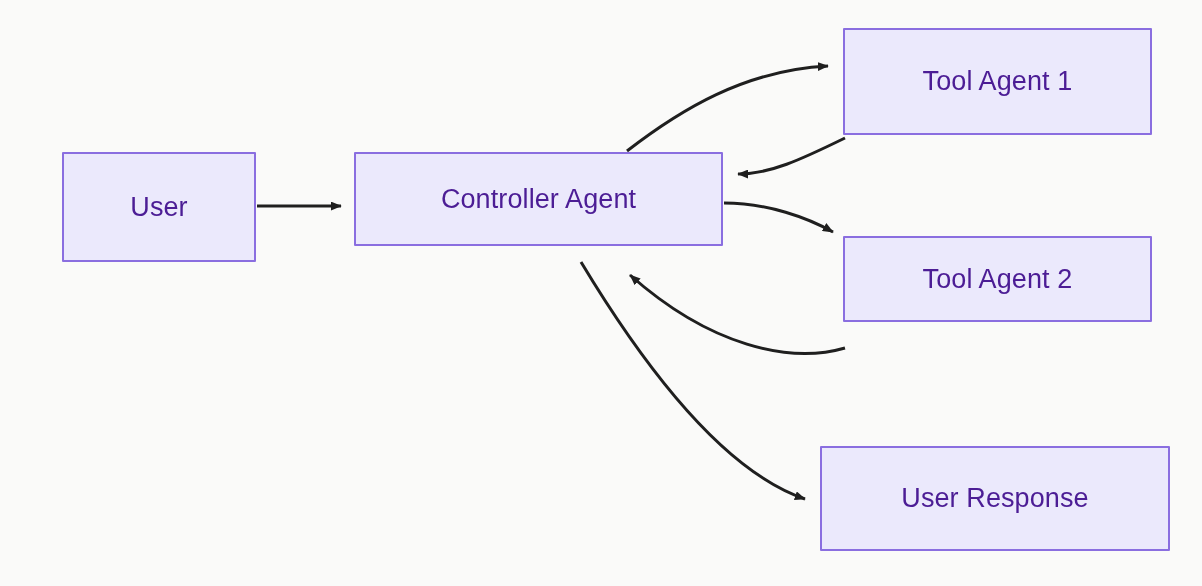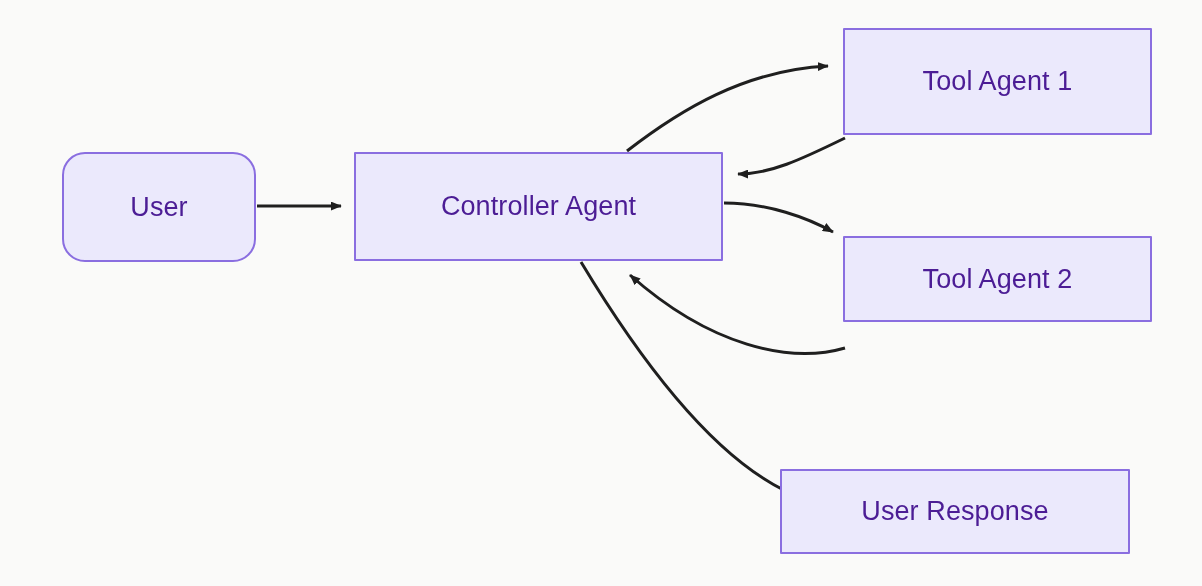--- a/index.html
+++ b/index.html
@@ -42,25 +42,25 @@
   }
   .node-label {
     font-family: "Liberation Sans", sans-serif;
     font-size: 27px;
     line-height: 1;
     color: #4c1d95;
     letter-spacing: 0.1px;
     white-space: nowrap;
     text-align: center;
   }
-  #node-user      { left: 62px;  top: 152px; width: 194px; height: 110px; border-radius: 23px; }
-  #node-controller{ left: 354px; top: 152px; width: 369px; height: 109px; }
+  #node-user      { left: 62px;  top: 152px; width: 194px; height: 110px; }
+  #node-controller{ left: 354px; top: 152px; width: 369px; height: 94px; }
   #node-tool1     { left: 843px; top: 28px;  width: 309px; height: 107px; }
   #node-tool2     { left: 843px; top: 236px; width: 309px; height: 86px; }
-  #node-response  { left: 780px; top: 446px; width: 350px; height: 85px; margin-top: 23px; }
+  #node-response  { left: 820px; top: 446px; width: 350px; height: 105px; }
 </style>
 </head>
 <body>
 
 <div id="diagram-root">
 
   <svg id="edge-layer" viewBox="0 0 1202 586" width="1202" height="586" xmlns="http://www.w3.org/2000/svg">
     <defs>
       <marker id="arrowhead" markerWidth="11" markerHeight="9" refX="10.2" refY="4.5" orient="auto" markerUnits="userSpaceOnUse">
         <path d="M 0 0 L 11 4.5 L 0 9 z" fill="#1f1f1f"></path>

